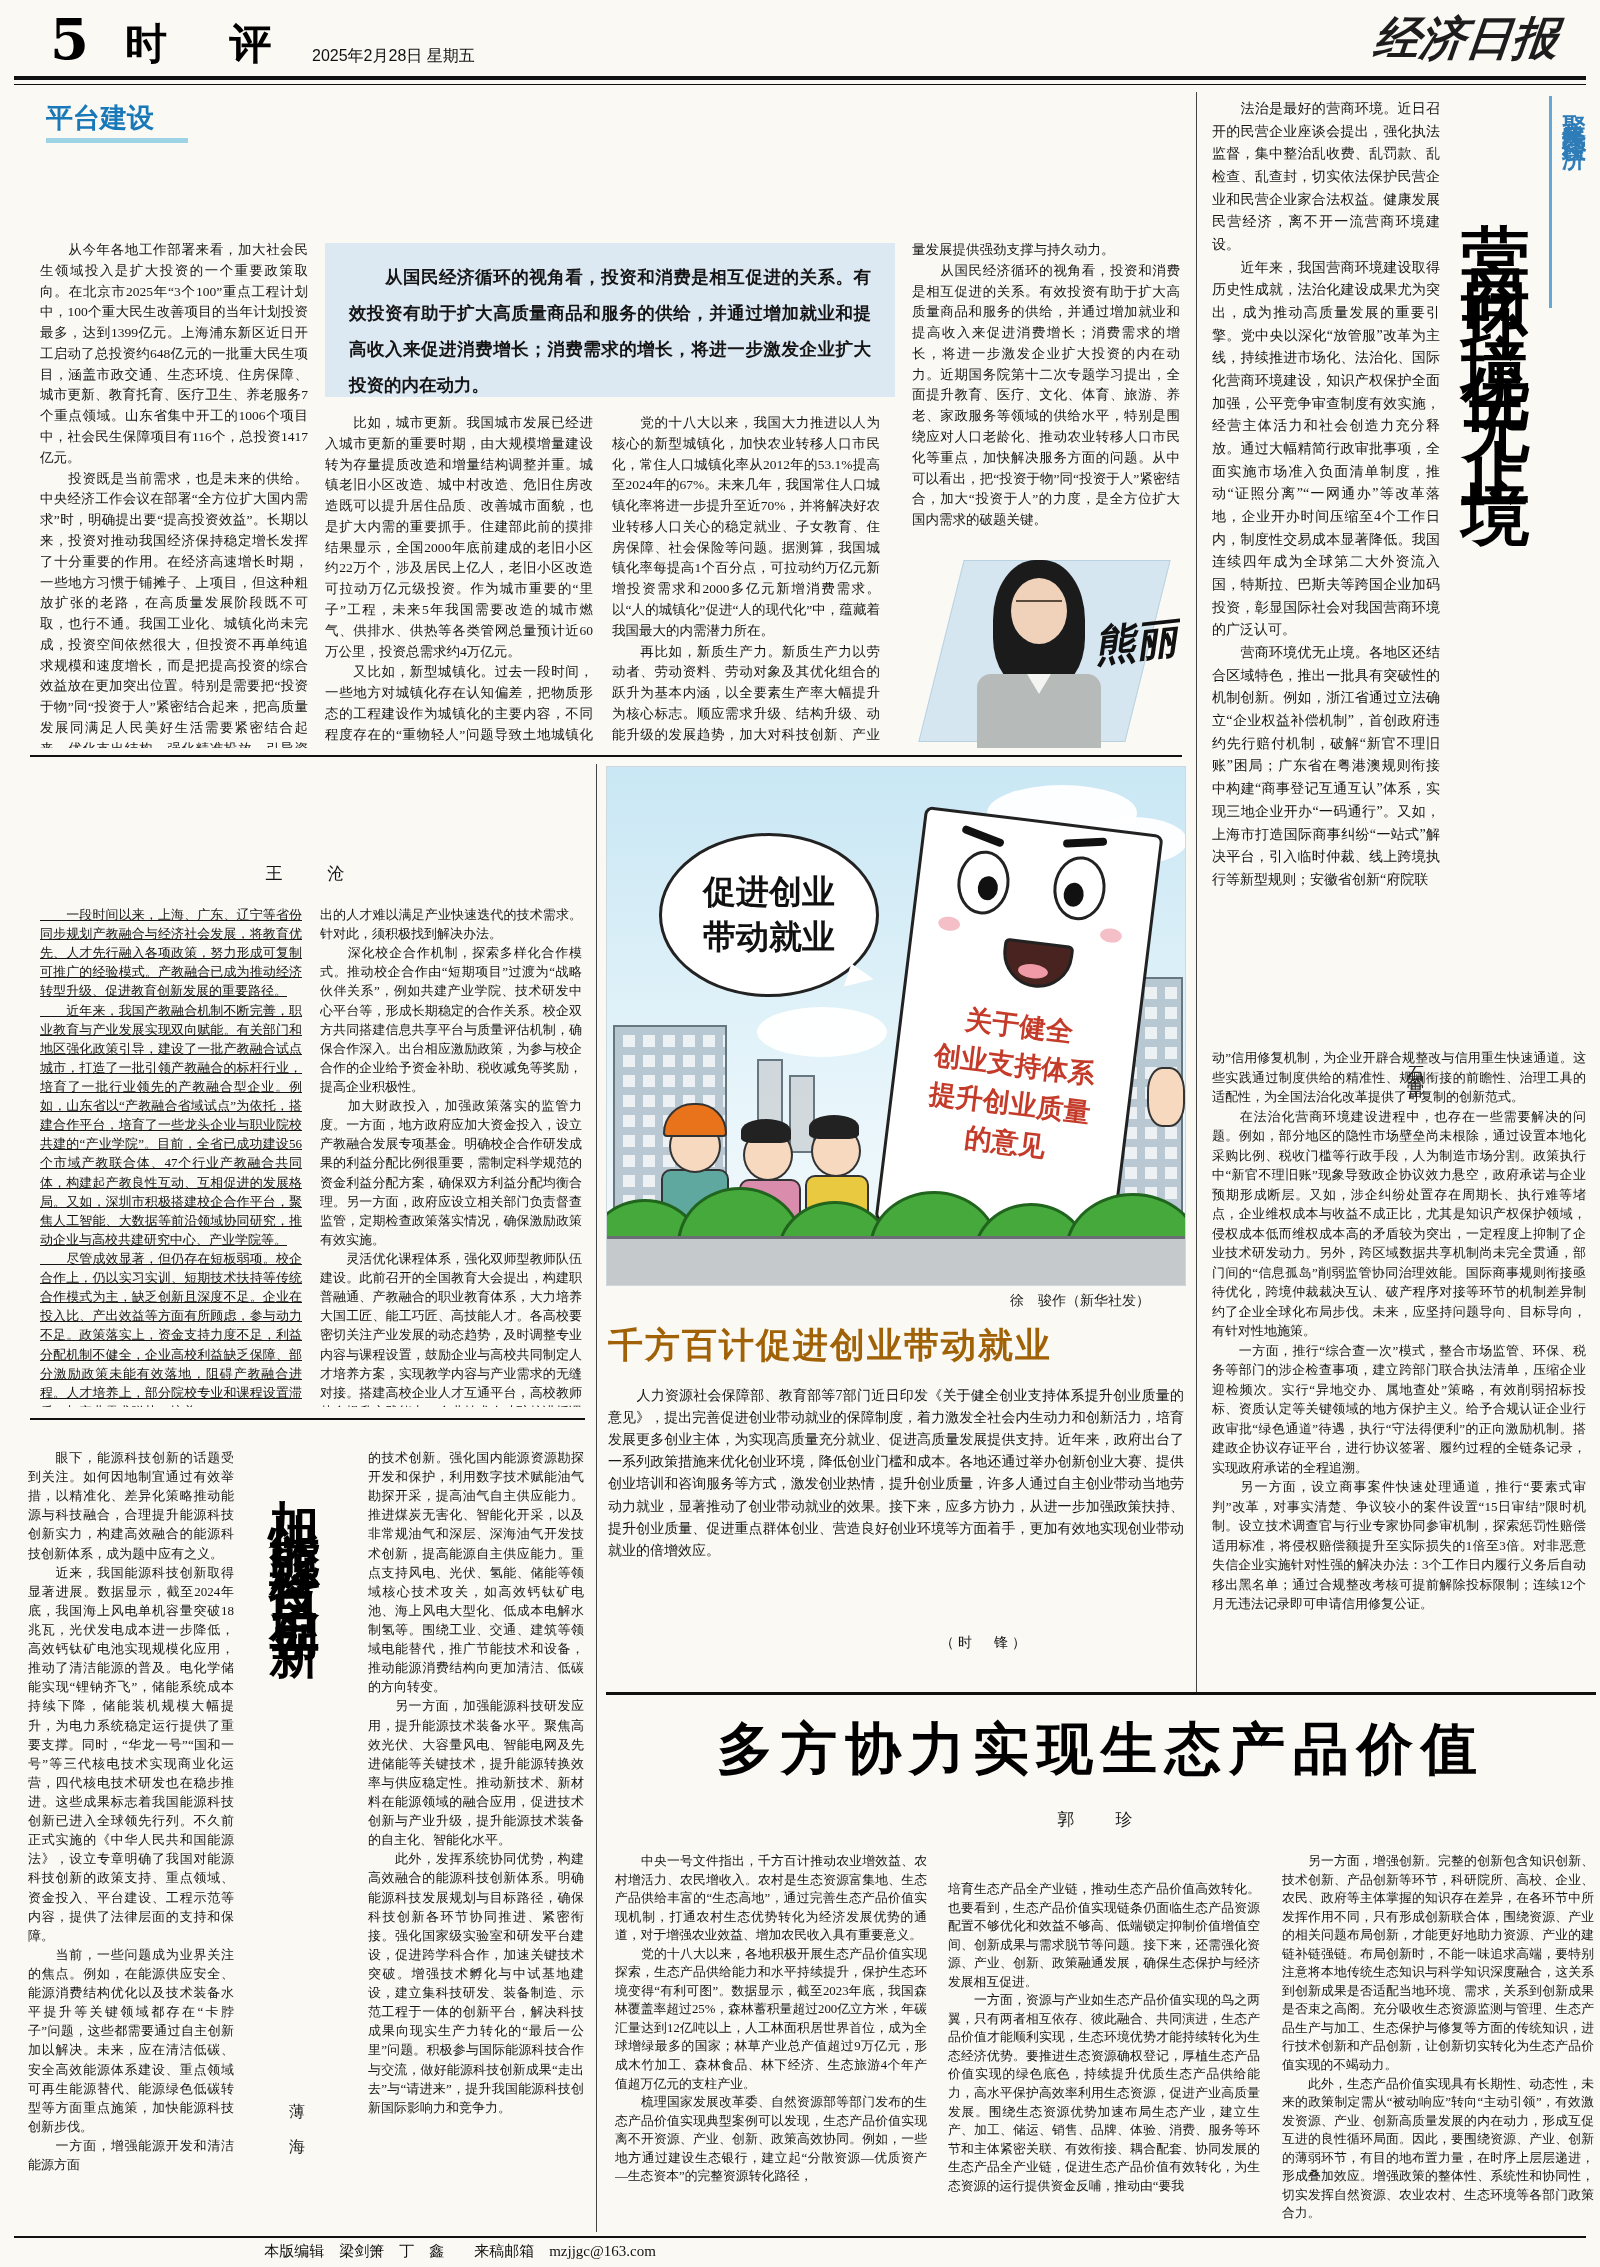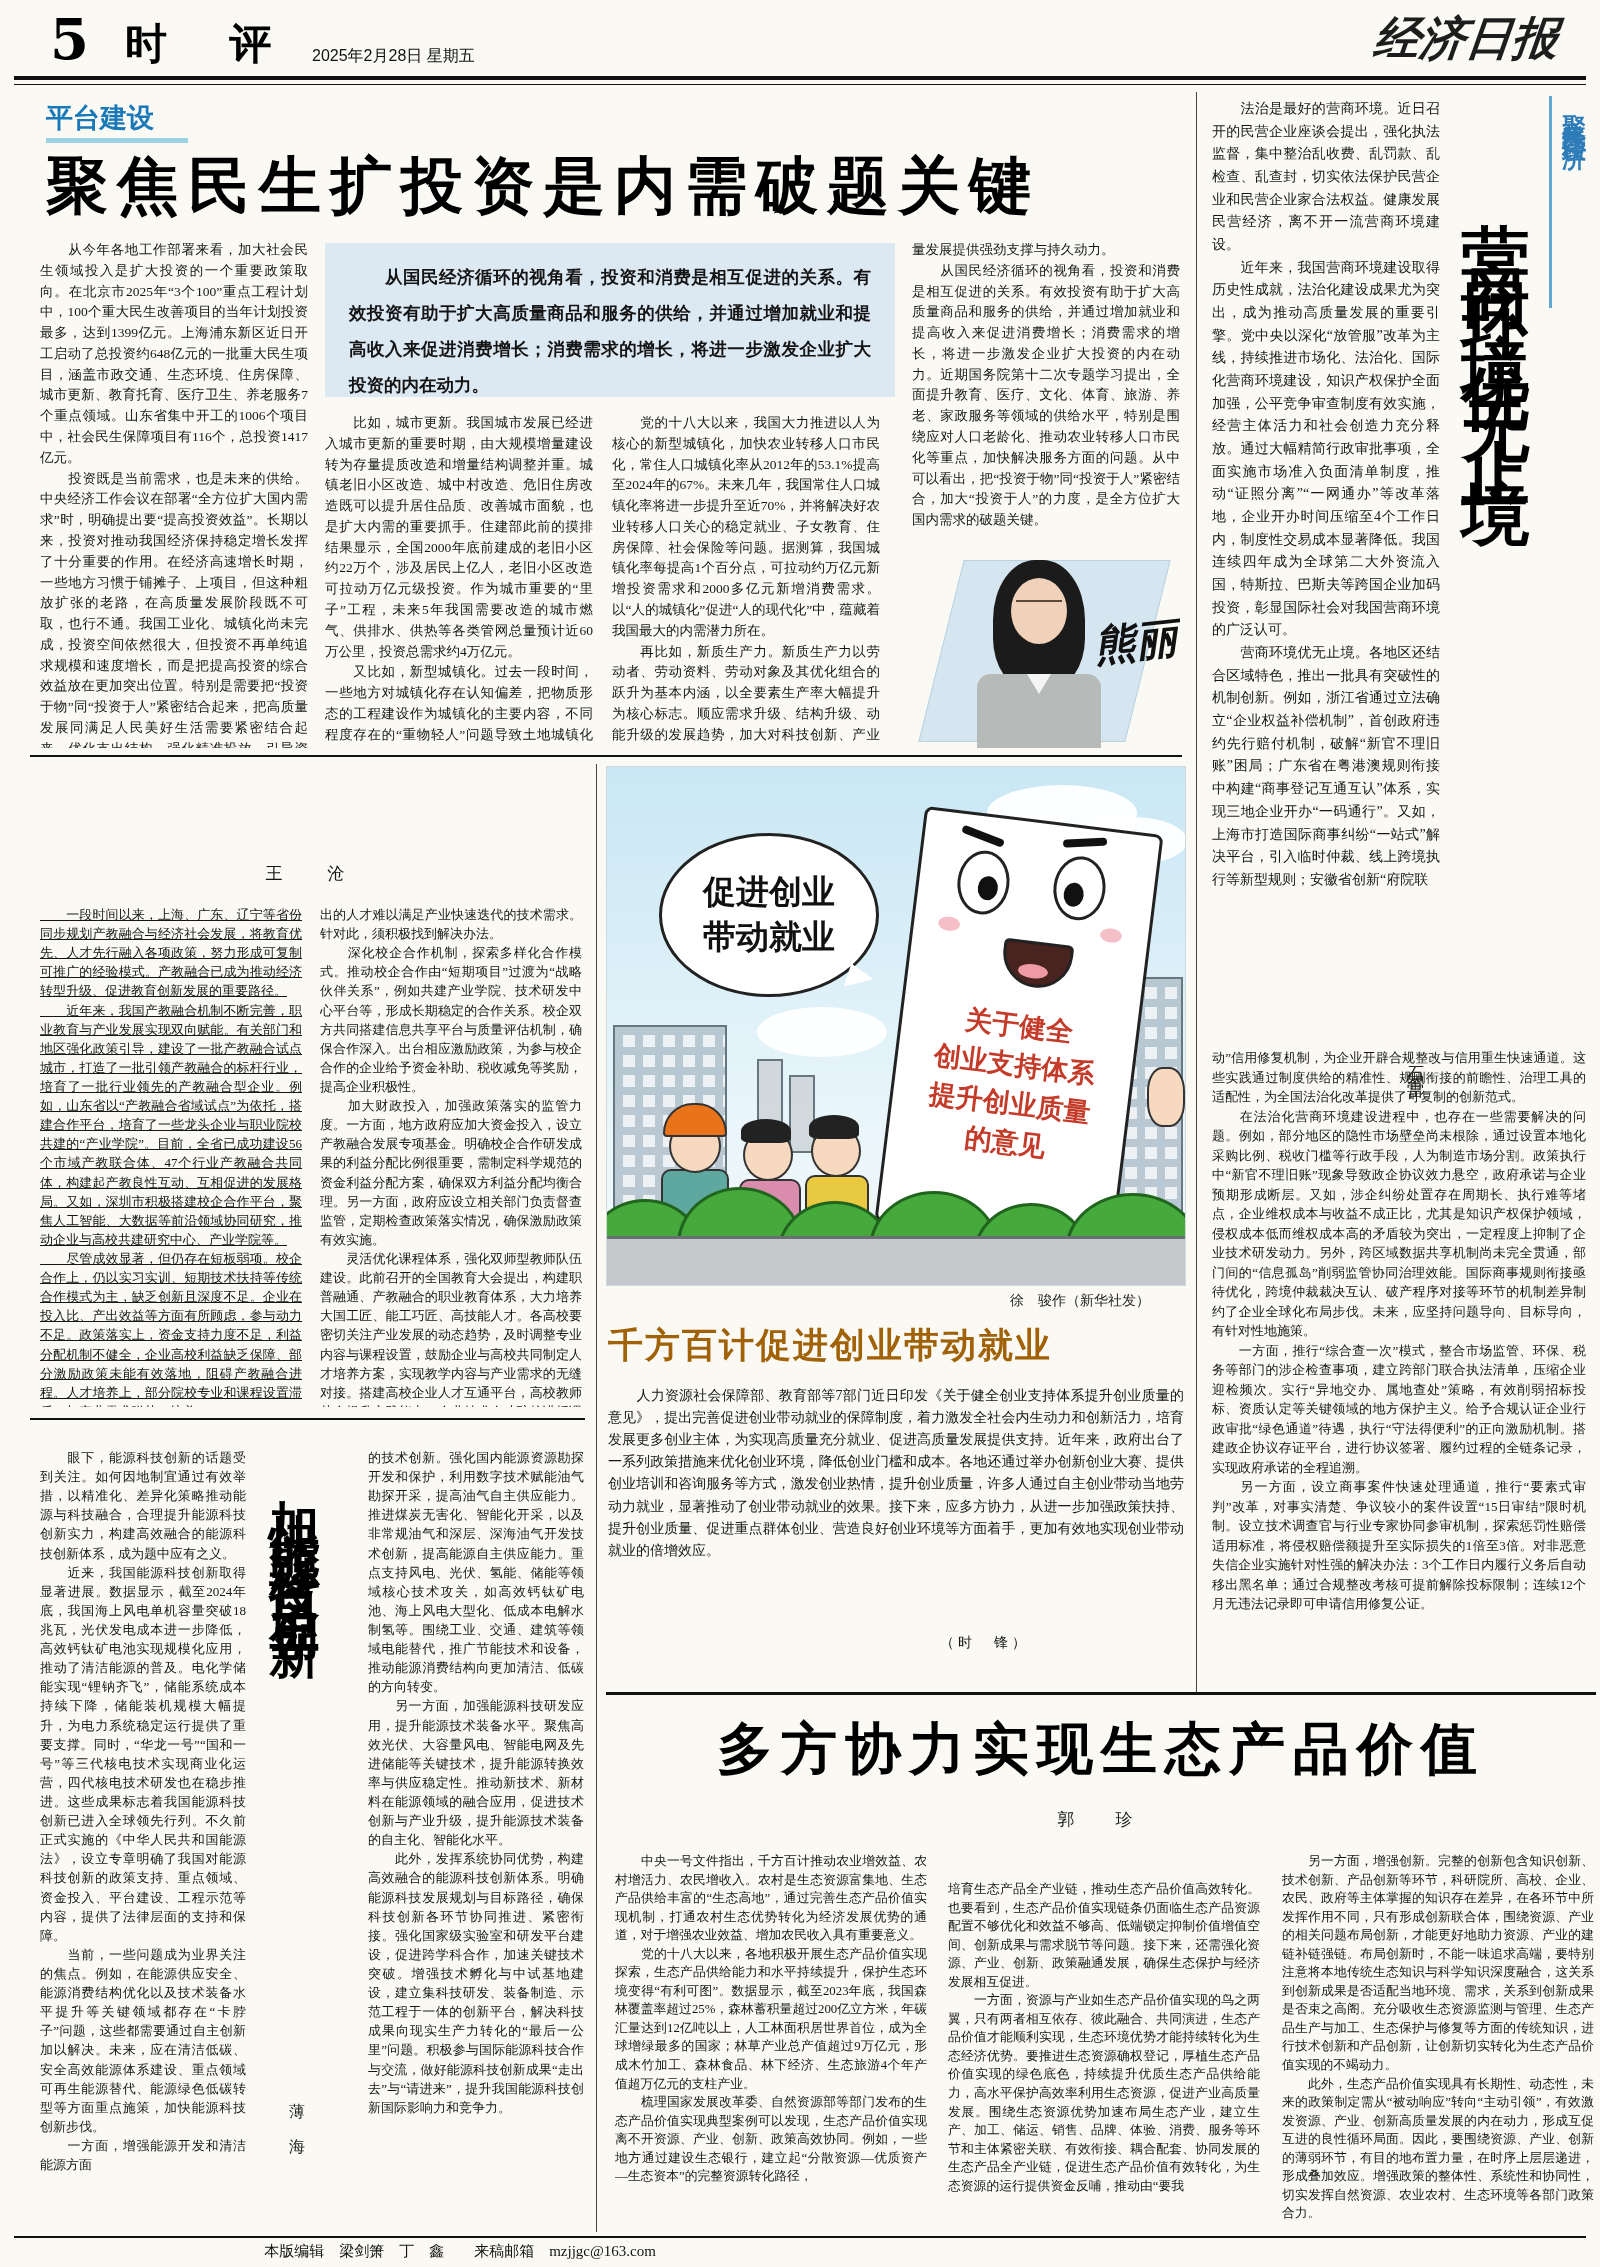--- a/index.html
+++ b/index.html
@@ -45,21 +45,21 @@
   #sb-author{left:1404px;top:1052px;font:17px "Liberation Serif",serif;letter-spacing:8px;color:#222;}
   #sb-narrow{left:1212px;top:98px;width:228px;height:944px;font-size:14px;line-height:1.62;}
   #sb-wide{left:1212px;top:1048px;width:374px;height:566px;font-size:13px;line-height:1.5;}
   #sb-attrib{left:1212px;top:1618px;width:374px;font:13.5px/1.5 "Liberation Serif",serif;text-align:justify;white-space:pre-line;}
   
   #school-headline{left:36px;top:788px;width:552px;text-align:center;font:bold 41px "Liberation Serif",serif;letter-spacing:3px;}
   #school-author{left:36px;top:862px;width:552px;text-align:center;font:17px "Liberation Serif",serif;letter-spacing:14px;}
   #school-col1{left:40px;top:905px;width:262px;height:502px;font-size:13px;line-height:1.47;text-decoration:underline;}
   #school-col2{left:320px;top:905px;width:262px;height:502px;font-size:13px;line-height:1.47;}
   
-  #energy-col1{left:40px;top:1448px;width:206px;height:778px;font-size:13px;line-height:1.47;}
+  #energy-col1{left:28px;top:1448px;width:206px;height:778px;font-size:13px;line-height:1.47;}
   #energy-headline{left:262px;top:1460px;font:bold 50px "Liberation Serif",serif;letter-spacing:14px;color:#000;}
   #energy-author{left:286px;top:2090px;font:16px "Liberation Serif",serif;letter-spacing:10px;color:#222;}
   #energy-col2{left:368px;top:1448px;width:216px;height:778px;font-size:13px;line-height:1.47;}
   
   #cartoon{left:606px;top:766px;width:578px;height:518px;background:linear-gradient(#c9e7f4,#eaf6fb 70%,#f2f8fb);
            overflow:hidden;border:1px solid #cfd8dc;}
   .cloud{position:absolute;background:#fff;border-radius:50%;opacity:.95;}
   .bldg{position:absolute;background:#eef1f3;border:2px solid #5a6a72;
         background-image:repeating-linear-gradient(to bottom,#b4c4ce 0 8px,transparent 8px 20px),
                          repeating-linear-gradient(to right,#b4c4ce 0 8px,transparent 8px 20px);
@@ -108,21 +108,20 @@
 
   <div class="abs" id="page-no">5</div>
   <div class="abs" id="section-name">时 评</div>
   <div class="abs" id="issue-date">2025年2月28日 星期五</div>
   <div class="abs" id="masthead">经济日报</div>
   <div class="rule" style="left:14px;top:76px;width:1572px;height:4px;"></div>
   <div class="rule" style="left:14px;top:84px;width:1572px;height:1px;"></div>
 
   <div class="abs" id="kicker">平台建设</div>
   <div class="abs" id="kicker-bar"></div>
-  <div class="abs" id="main-headline">聚焦民生扩投资是内需破题关键</div>
   <div class="abs body-text" id="m-col1">　　从今年各地工作部署来看，加大社会民生领域投入是扩大投资的一个重要政策取向。在北京市2025年“3个100”重点工程计划中，100个重大民生改善项目的当年计划投资最多，达到1399亿元。上海浦东新区近日开工启动了总投资约648亿元的一批重大民生项目，涵盖市政交通、生态环境、住房保障、城市更新、教育托育、医疗卫生、养老服务7个重点领域。山东省集中开工的1006个项目中，社会民生保障项目有116个，总投资1417亿元。
 　　投资既是当前需求，也是未来的供给。中央经济工作会议在部署“全方位扩大国内需求”时，明确提出要“提高投资效益”。长期以来，投资对推动我国经济保持稳定增长发挥了十分重要的作用。在经济高速增长时期，一些地方习惯于铺摊子、上项目，但这种粗放扩张的老路，在高质量发展阶段既不可取，也行不通。我国工业化、城镇化尚未完成，投资空间依然很大，但投资不再单纯追求规模和速度增长，而是把提高投资的综合效益放在更加突出位置。特别是需要把“投资于物”同“投资于人”紧密结合起来，把高质量发展同满足人民美好生活需要紧密结合起来，优化支出结构、强化精准投放，引导资金更多投向补短板、调结构、惠民生、增后劲领域。</div>
   <div class="abs" id="lead-box">　　从国民经济循环的视角看，投资和消费是相互促进的关系。有效投资有助于扩大高质量商品和服务的供给，并通过增加就业和提高收入来促进消费增长；消费需求的增长，将进一步激发企业扩大投资的内在动力。</div>
   <div class="abs body-text" id="m-col2">　　比如，城市更新。我国城市发展已经进入城市更新的重要时期，由大规模增量建设转为存量提质改造和增量结构调整并重。城镇老旧小区改造、城中村改造、危旧住房改造既可以提升居住品质、改善城市面貌，也是扩大内需的重要抓手。住建部此前的摸排结果显示，全国2000年底前建成的老旧小区约22万个，涉及居民上亿人，老旧小区改造可拉动万亿元级投资。作为城市重要的“里子”工程，未来5年我国需要改造的城市燃气、供排水、供热等各类管网总量预计近60万公里，投资总需求约4万亿元。
 　　又比如，新型城镇化。过去一段时间，一些地方对城镇化存在认知偏差，把物质形态的工程建设作为城镇化的主要内容，不同程度存在的“重物轻人”问题导致土地城镇化快于人口城镇化，产业集聚与人口集聚不同步，大量农业转移人口市民化进程滞后。</div>
   <div class="abs body-text" id="m-col3">　　党的十八大以来，我国大力推进以人为核心的新型城镇化，加快农业转移人口市民化，常住人口城镇化率从2012年的53.1%提高至2024年的67%。未来几年，我国常住人口城镇化率将进一步提升至近70%，并将解决好农业转移人口关心的稳定就业、子女教育、住房保障、社会保险等问题。据测算，我国城镇化率每提高1个百分点，可拉动约万亿元新增投资需求和2000多亿元新增消费需求。以“人的城镇化”促进“人的现代化”中，蕴藏着我国最大的内需潜力所在。
 　　再比如，新质生产力。新质生产力以劳动者、劳动资料、劳动对象及其优化组合的跃升为基本内涵，以全要素生产率大幅提升为核心标志。顺应需求升级、结构升级、动能升级的发展趋势，加大对科技创新、产业升级、绿色转型等领域的投资，加大对“人”这一最活跃的生产力要素的投资，将为高质</div>
   <div class="abs body-text" id="m-col4">量发展提供强劲支撑与持久动力。
 　　从国民经济循环的视角看，投资和消费是相互促进的关系。有效投资有助于扩大高质量商品和服务的供给，并通过增加就业和提高收入来促进消费增长；消费需求的增长，将进一步激发企业扩大投资的内在动力。近期国务院第十二次专题学习提出，全面提升教育、医疗、文化、体育、旅游、养老、家政服务等领域的供给水平，特别是围绕应对人口老龄化、推动农业转移人口市民化等重点，加快解决服务方面的问题。从中可以看出，把“投资于物”同“投资于人”紧密结合，加大“投资于人”的力度，是全方位扩大国内需求的破题关键。</div>
 

